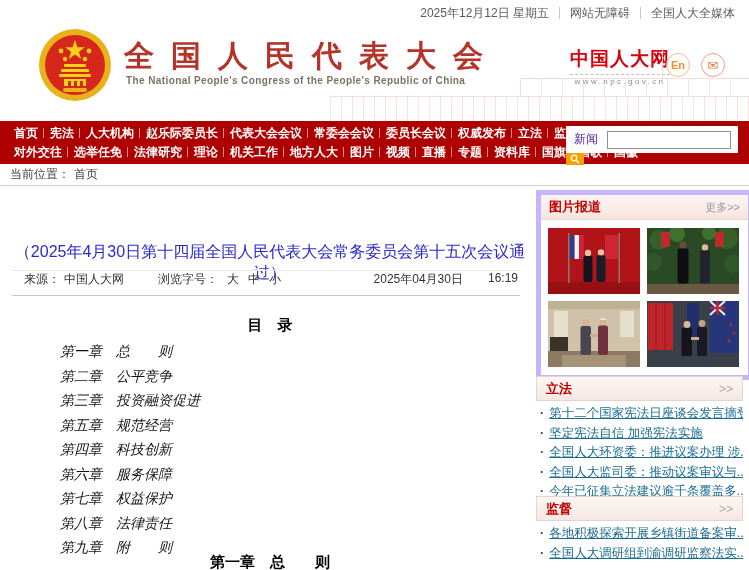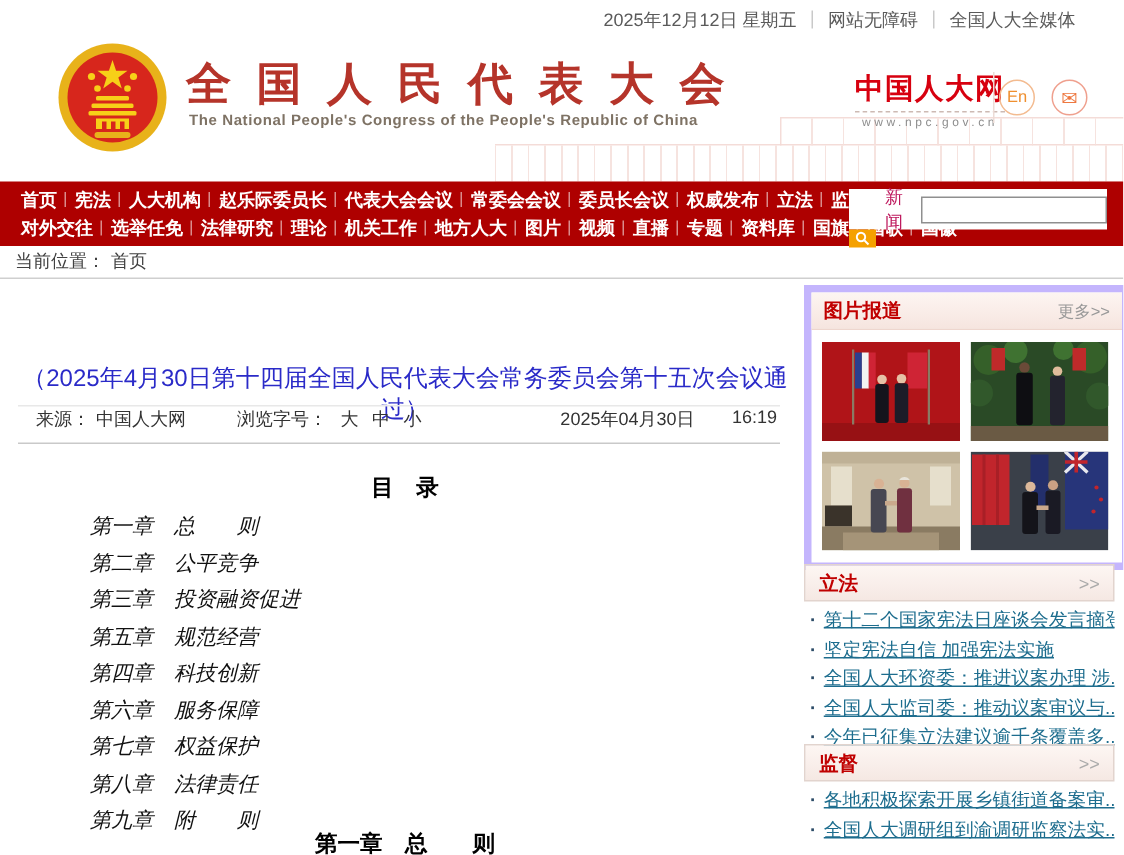--- a/index.html
+++ b/index.html
@@ -1,21 +1,21 @@
 <!DOCTYPE html>
 <html><head>
 <meta charset="utf-8">
 <style>
   html,body{margin:0;padding:0;background:#fff;}
   .page{position:relative;width:749px;height:570px;overflow:hidden;background:#fff;
         font-family:"Liberation Sans",sans-serif;}
 
   
   .topbar{position:absolute;top:0;left:0;right:0;height:26px;display:flex;justify-content:flex-end;
-          align-items:center;padding-right:32px;gap:10px;font-size:12px;color:#5a5a5a;}
+          align-items:center;padding-right:14px;gap:10px;font-size:12px;color:#5a5a5a;}
   .topbar .sep{width:1px;height:12px;background:#c9c9c9;}
   .topbar a{color:#5a5a5a;text-decoration:none;cursor:pointer;}
 
   
   .masthead{position:absolute;top:26px;left:0;width:749px;height:95px;background:#fff;}
   .emblem{position:absolute;left:38px;top:2px;width:74px;height:74px;}
   .site-title{position:absolute;left:124px;top:10px;font-family:"DejaVu Serif",serif;font-weight:bold;
               font-size:30px;letter-spacing:17px;color:#b5342a;white-space:nowrap;}
   .site-subtitle{position:absolute;left:126px;top:49px;font-size:10px;font-weight:bold;color:#7e7264;
                  letter-spacing:0.4px;white-space:nowrap;text-align:center;}
@@ -26,35 +26,35 @@
            border-top:1px solid #f3d9d4;border-left:1px solid #f3d9d4;
            background:repeating-linear-gradient(90deg,transparent 0 20px,#f6e0dc 20px 21px);}
   .logo-box{position:absolute;left:570px;top:20px;text-align:center;cursor:pointer;}
   .logo-cn{font-size:19px;font-weight:bold;color:#d7000f;letter-spacing:1px;
            font-family:"DejaVu Sans",sans-serif;}
   .logo-url{margin-top:2px;padding-top:2px;border-top:1px dashed #cdbab3;font-size:8px;color:#8d8d8d;
             letter-spacing:2.4px;}
   .v-div{position:absolute;left:662px;top:22px;width:1px;height:34px;background:#ecdcd6;}
   .circle{position:absolute;top:27px;width:24px;height:24px;border-radius:50%;display:flex;
           align-items:center;justify-content:center;box-sizing:border-box;cursor:pointer;}
-  .circle.en{left:666px;border:1px solid #f3bb90;color:#ef8f2f;font-size:11px;font-weight:normal;}
+  .circle.en{left:666px;border:1px solid #f3bb90;color:#ef8f2f;font-size:11px;font-weight:bold;}
   .circle.mail{left:701px;border:1px solid #efa08e;color:#ee7840;font-size:13px;}
 
   
   .nav{position:absolute;top:121px;left:0;width:749px;height:43px;background:#ae0000;}
   .nav-row{position:absolute;left:8px;margin:0;padding:0;list-style:none;display:flex;white-space:nowrap;}
   .nav-row.row1{top:4px;}
   .nav-row.row2{top:23px;}
   .nav-row li{font-size:12px;font-weight:bold;color:#fff;padding:0 6px;position:relative;cursor:pointer;
               line-height:16px;}
   .nav-row li:not(:last-child)::after{content:"";position:absolute;right:0;top:3px;width:1px;height:10px;
               background:rgba(255,255,255,.55);}
   .search-panel{position:absolute;left:566px;top:5px;width:172px;height:27px;background:#fff;
                 display:flex;align-items:center;}
-  .search-cat{font-size:12px;color:#be185d;margin-left:24px;cursor:pointer;}
+  .search-cat{font-size:12px;color:#4c1d95;margin-left:8px;cursor:pointer;}
   .search-input{margin-left:9px;width:116px;height:16px;border:1px solid #8f8f8f;font-size:11px;
                 padding:0 3px;outline:none;}
   .search-btn{position:absolute;left:566px;top:32px;width:18px;height:12px;background:#f5a100;border:none;
               padding:0;display:flex;align-items:center;justify-content:center;cursor:pointer;}
 
   
   .breadcrumb{position:absolute;top:164px;left:0;width:749px;height:22px;box-sizing:border-box;
               border-bottom:1px solid #cfcfcf;font-size:12px;color:#404040;display:flex;
               align-items:center;padding-left:10px;gap:4px;}
   .breadcrumb .crumb-home{cursor:pointer;}

